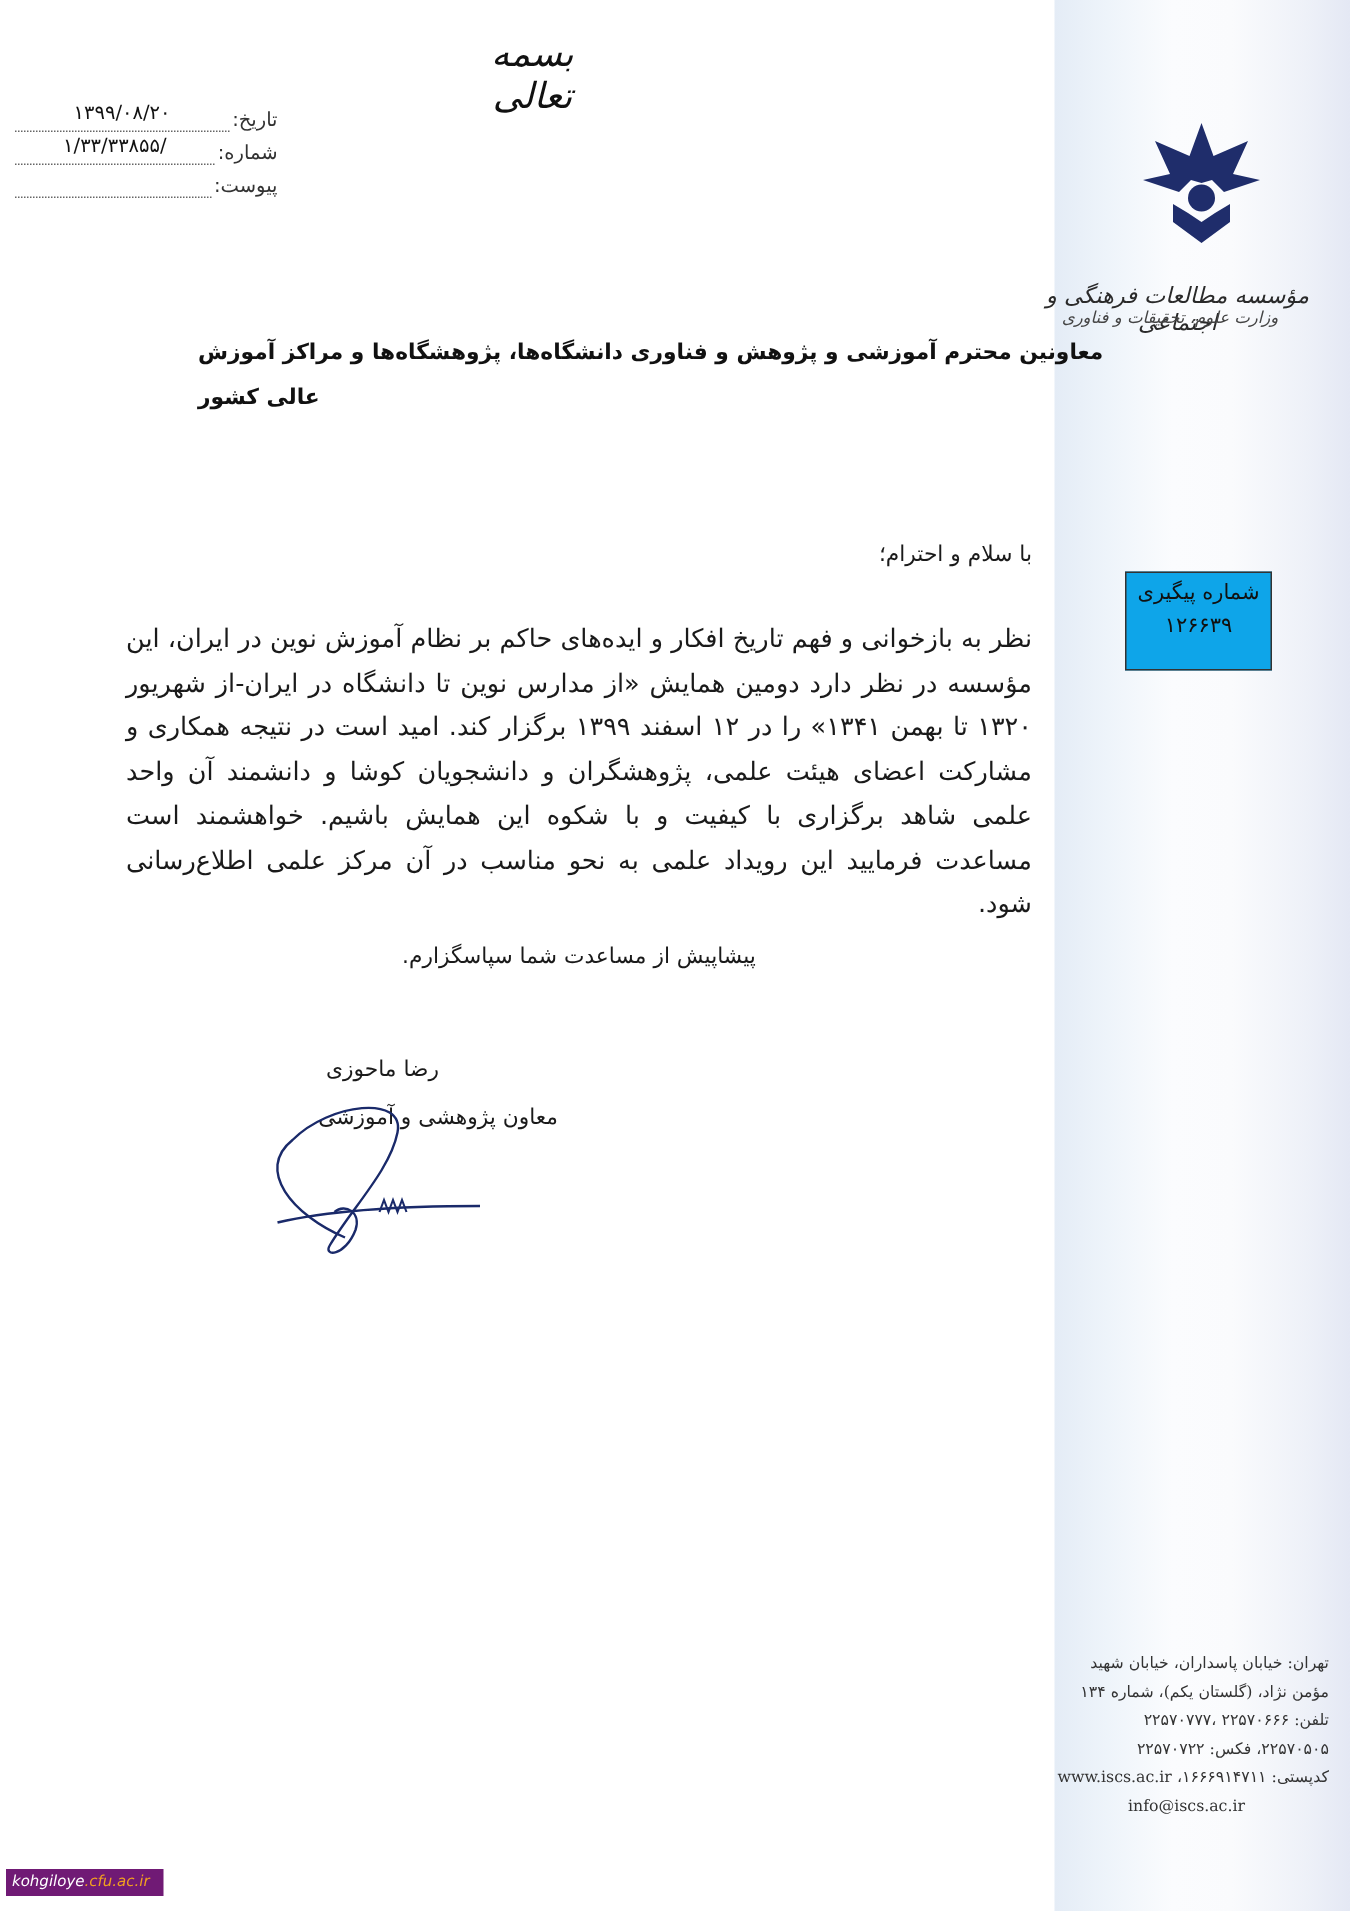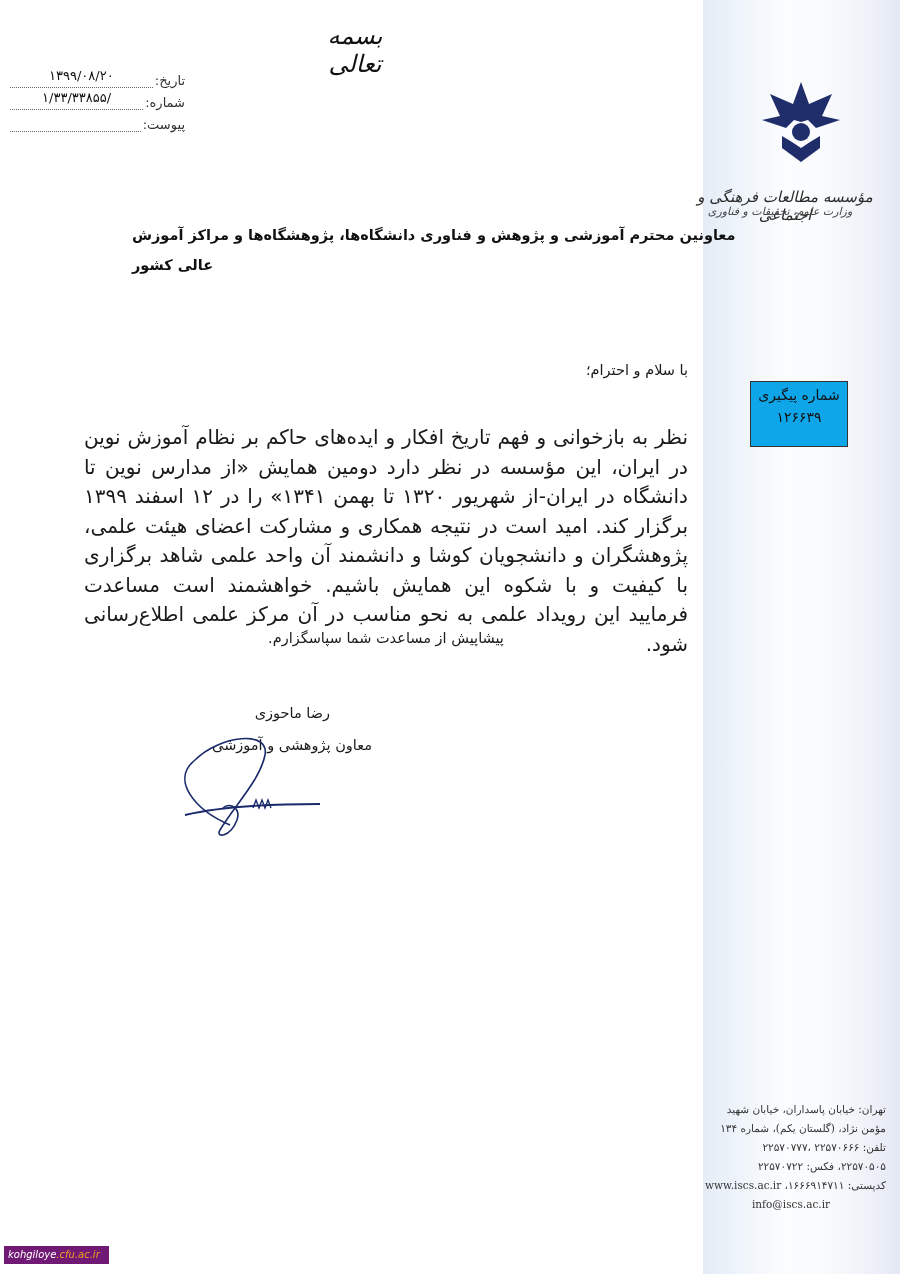--- a/index.html
+++ b/index.html
@@ -21,24 +21,24 @@
   .footer-addr .ltr { direction:ltr; display:block; text-align:center; }
   .bismillah { position:absolute; left:305px; top:22px; width:100px; text-align:center;
     font-family:"DejaVu Serif", serif; font-size:24px; font-weight:normal; font-style:italic; color:#111; direction:rtl; }
   .meta { position:absolute; left:10px; top:66px; width:175px; direction:rtl; }
   .meta-row { display:flex; align-items:flex-end; height:22px; font-size:13px; color:#333; }
   .meta-label { white-space:nowrap; padding-left:2px; }
   .meta-value { flex:1; border-bottom:1.5px dotted #666; text-align:center; font-size:13px; color:#111; height:18px; line-height:14px; }
   .recipient { position:absolute; left:84px; top:220px; width:604px; direction:rtl; text-align:left;
     font-weight:bold; font-size:14.5px; line-height:30px; color:#111;margin-left:48px; }
   .greeting { position:absolute; left:84px; top:362px; width:604px; direction:rtl; text-align:right; font-size:14.5px; }
-  .body-text { position:absolute; left:84px; top:423px; width:604px; direction:rtl; text-align:justify;
-    text-align-last:right; font-size:20px; line-height:29.5px; color:#1a1a1a; }
+  .body-text { position:absolute; left:84px; top:412px; width:604px; direction:rtl; text-align:justify;
+    text-align-last:right; font-size:17px; line-height:29.5px; color:#1a1a1a; }
   .closing { position:absolute; left:84px; top:630px; width:604px; direction:rtl; text-align:center; font-size:14.5px; }
-  .sign-name { position:absolute; left:180px; top:705px; width:150px; direction:rtl; text-align:right; font-size:14.5px; }
+  .sign-name { position:absolute; left:180px; top:705px; width:150px; direction:rtl; text-align:center; font-size:14.5px; }
   .sign-title { position:absolute; left:180px; top:737px; width:192px; direction:rtl; text-align:right; font-size:14.5px; }
   .signature { position:absolute; left:175px; top:720px; width:160px; height:120px; }
   .watermark { position:absolute; left:4px; top:1246px; width:105px; height:18px; background:#701a75;
     font-size:10px; font-weight:normal; font-style:italic; line-height:18px; padding-left:4px; box-sizing:border-box; }
   .wm-a { color:#ffffff; } .wm-b { color:#f0a020; }
 </style>
 </head>
 <body>
 
 <div class="sidebar"></div>

